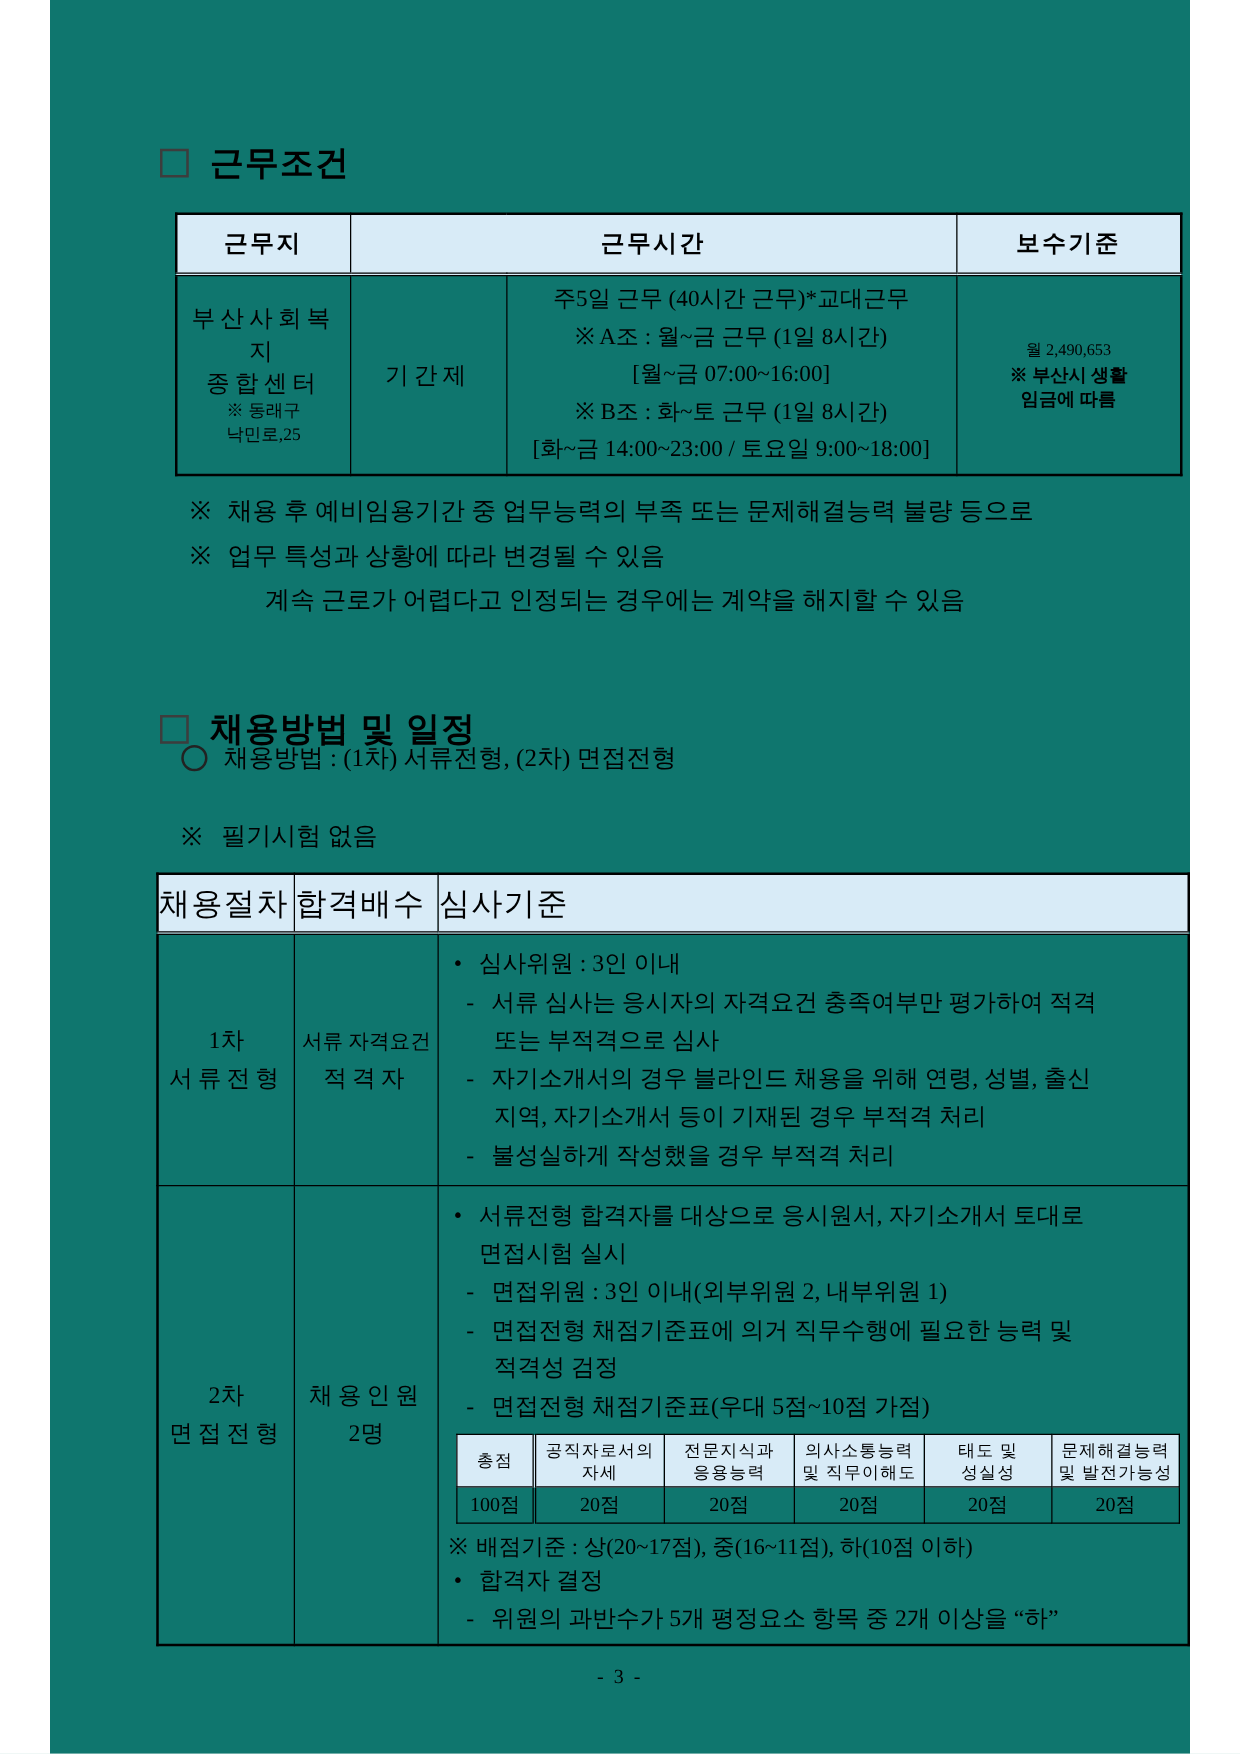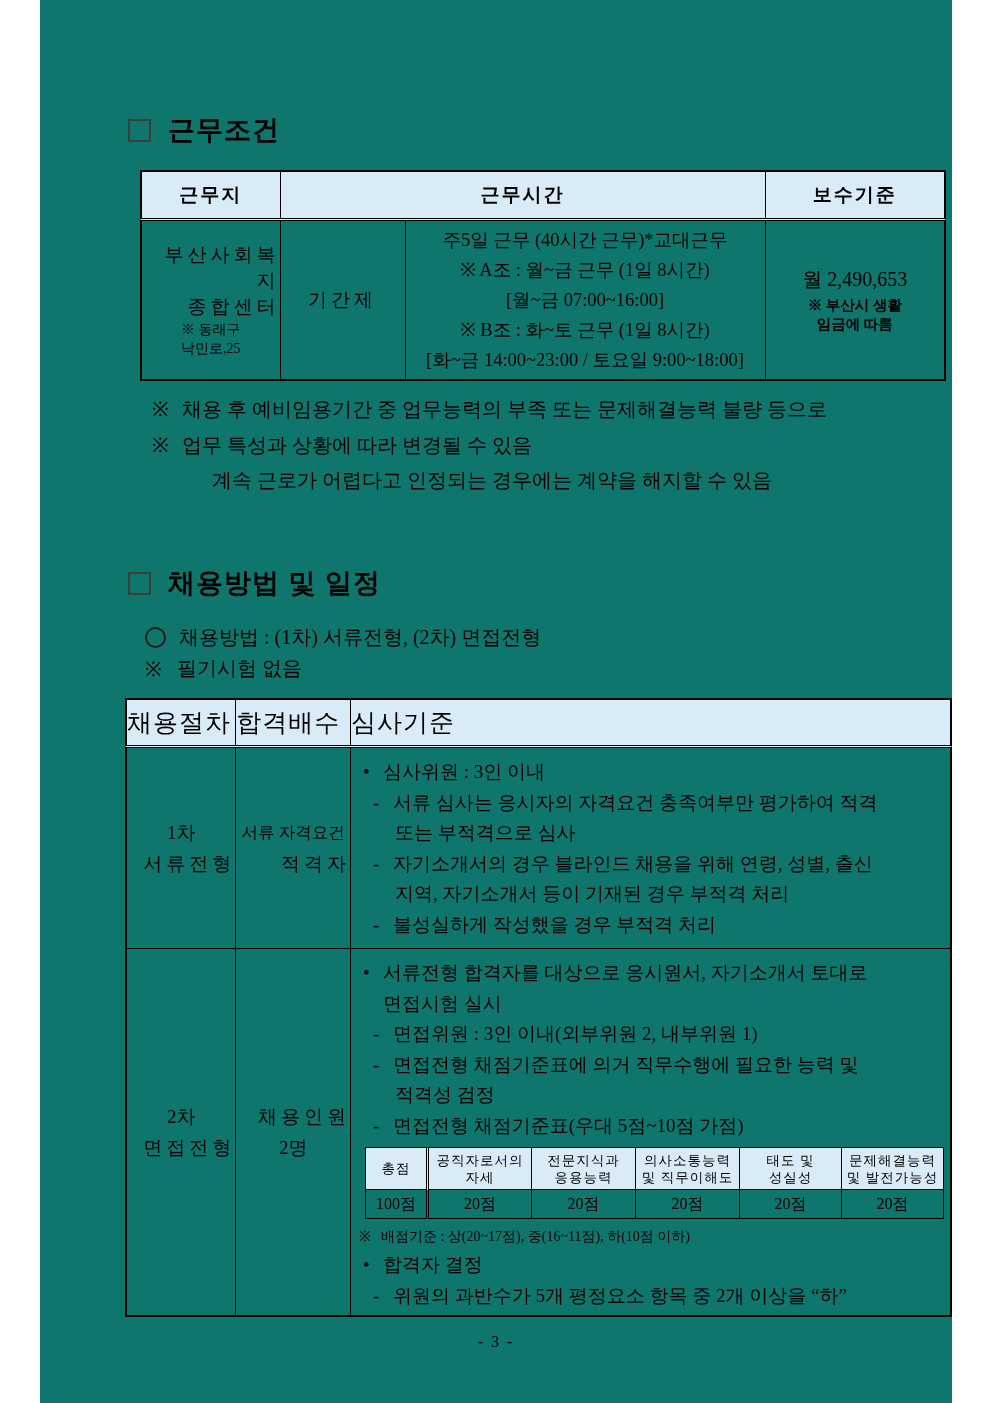--- a/index.html
+++ b/index.html
@@ -20,23 +20,23 @@
   .docline { position:absolute; font-size:20px; white-space:nowrap; display:flex; align-items:center; }
   .circ { width:17px; height:17px; border:2px solid #222; border-radius:50%; margin-right:13px; flex:0 0 auto; }
   .xmk { display:inline-block; width:32px; }
   
   table { border-collapse:collapse; table-layout:fixed; }
   .t1 { position:absolute; top:170px; left:100px; border:2px solid var(--border); }
   .t1 th, .t1 td { border:1px solid var(--border); text-align:center; vertical-align:middle; padding:0; }
   .t1 th { background:var(--header-bg); border-bottom:3px double var(--border); height:46px; font-size:19px; font-weight:bold; letter-spacing:2px; }
   .t1 td { height:158px; font-size:19px; }
   .small { font-size:14px; line-height:19px; }
-  .sp { letter-spacing:4px;text-align:right; }
+  .sp { letter-spacing:4px; }
   .hours div { line-height:30px; font-size:18.5px; white-space:nowrap; }
-  .payamt { font-size:20px; margin-bottom:3px; }
+  .payamt { font-size:13px; margin-bottom:3px; }
   .paynote { font-size:14.5px; font-weight:bold; line-height:19px; }
   
   .notes { position:absolute; top:392px; left:112px; font-size:20px; }
   .nline { line-height:35.5px; white-space:nowrap; }
   .nline .mk { display:inline-block; width:30px; }
   .ncont { padding-left:30px; }
   
   .t2 { position:absolute; top:698px; left:85px; border:2px solid var(--border); }
   .t2 th, .t2 td { border:1px solid var(--border); padding:0; }
   .t2 th { background:var(--header-bg); border-bottom:3px double var(--border); height:45px; font-size:25px; font-weight:normal; text-align:left; letter-spacing:1px; }
@@ -50,21 +50,21 @@
   .lv1 { padding-left:14px; }
   .c1 { padding-left:24px; }
   .c2 { padding-left:36px; }
   
   .score { margin:6px 0 5px 6px; border:1.5px solid var(--border); width:578px; }
   .score th, .score td { border:1px solid var(--border); text-align:center; vertical-align:middle; padding:0; }
   .score th { font-size:13.5px; font-weight:normal; height:41px; line-height:17px; }
   .score td { font-size:16px; height:28px; }
   .score th.first, .score td.first { border-right:3px double var(--border); }
   .line:empty { display:none; }
-  .smnote { font-size:14px; line-height:26px; white-space:nowrap; }
+  .smnote { font-size:18px; line-height:26px; white-space:nowrap; }
   .smnote .mk { display:inline-block; width:22px; }
   
   .footer { position:absolute; top:1333px; left:0; width:100%; text-align:center; font-size:16px; letter-spacing:2px; }
 </style>
 </head>
 <body>
 
 <div class="page">
 
   <div class="h1" style="top:112px; left:88px;">
@@ -115,21 +115,21 @@
     <div class="nline"><span class="mk">※</span><span>채용 후 예비임용기간 중 업무능력의 부족 또는 문제해결능력 불량 등으로</span></div>
     <div class="nline"><span class="mk">※</span><span>업무 특성과 상황에 따라 변경될 수 있음</span></div>
     <div class="nline ncont"><span class="mk"></span><span>계속 근로가 어렵다고 인정되는 경우에는 계약을 해지할 수 있음</span></div>
   </div>
 
   <div class="h1" style="top:565px; left:88px;">
     <span class="sq"></span>
     <span>채용방법 및 일정</span>
   </div>
 
-  <div class="docline" style="top:624px; left:105px;">
+  <div class="docline" style="top:593px; left:105px;">
     <span class="circ"></span>
     <span>채용방법 : (1차) 서류전형, (2차) 면접전형</span>
   </div>
   <div class="docline" style="top:655px; left:105px;">
     <span class="xmk">※</span>
     <span>필기시험 없음</span>
   </div>
 
   <table class="t2">
     <colgroup>

